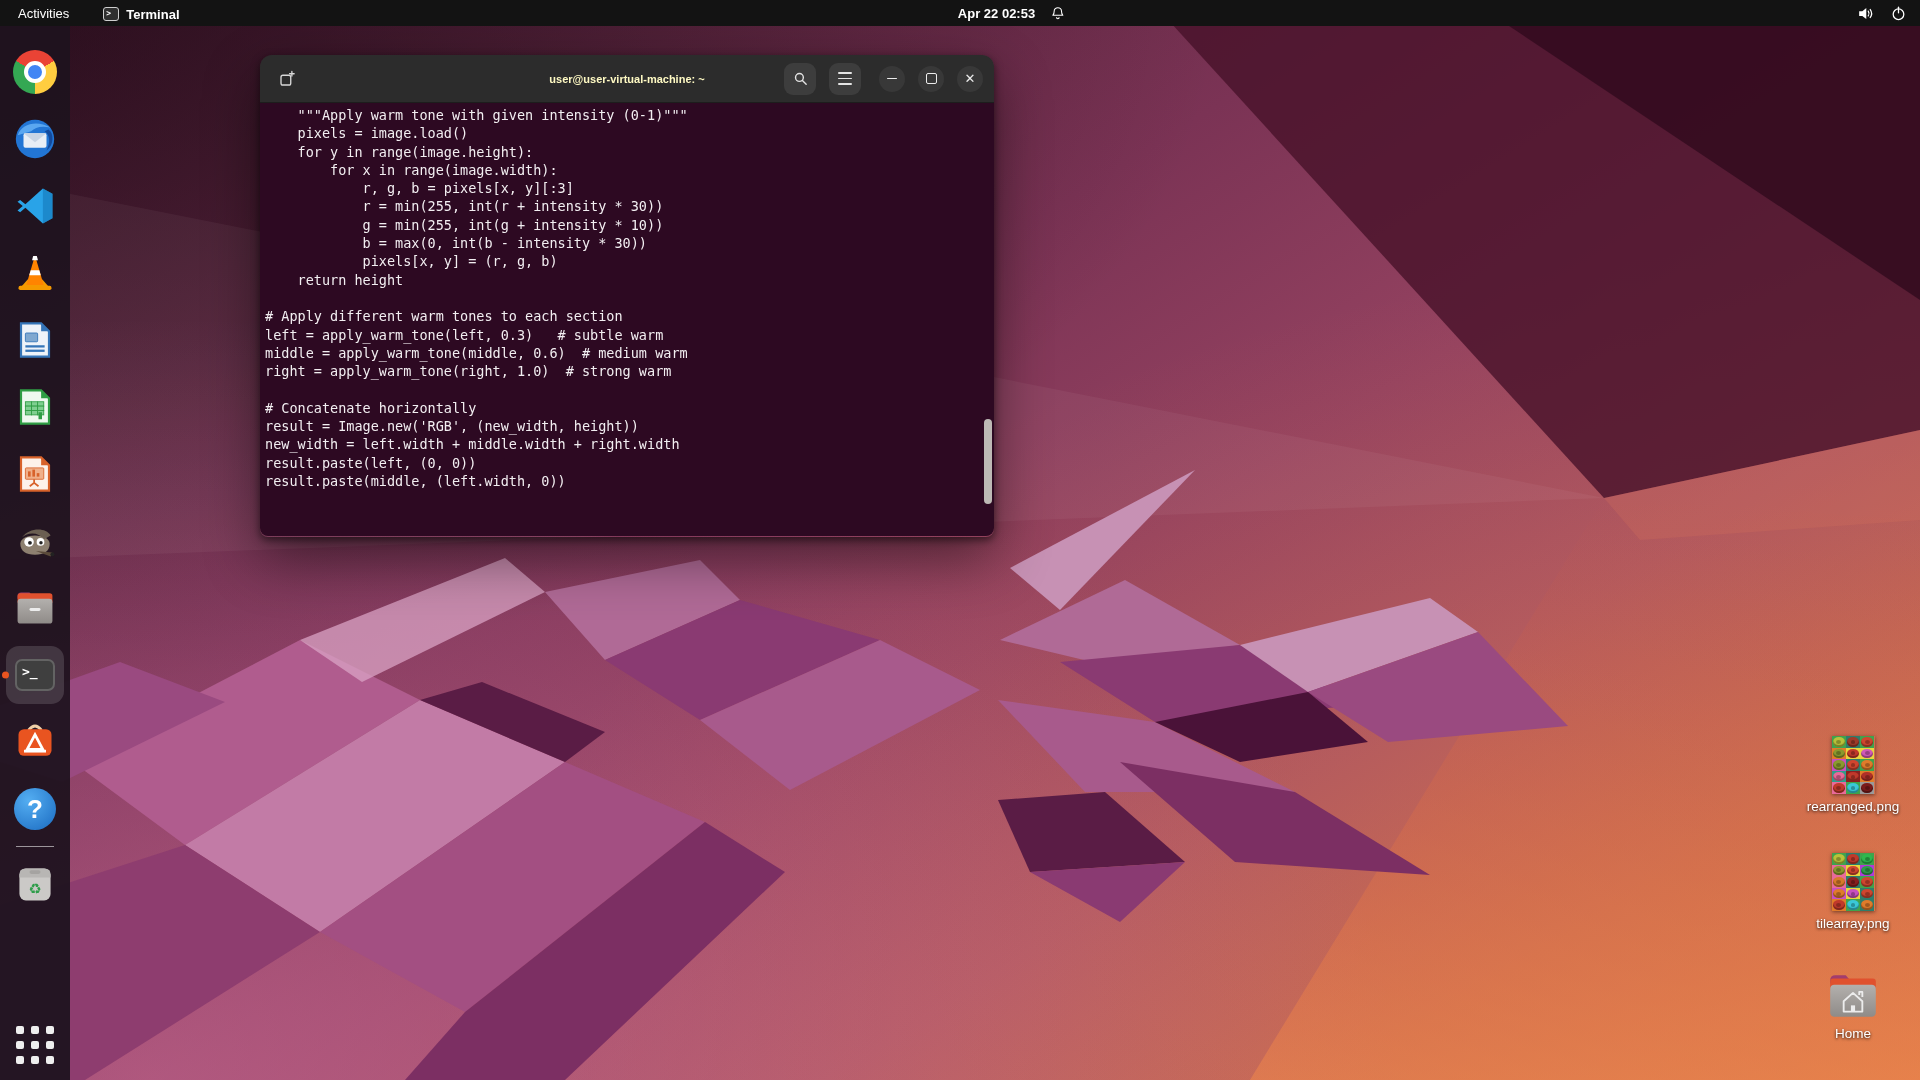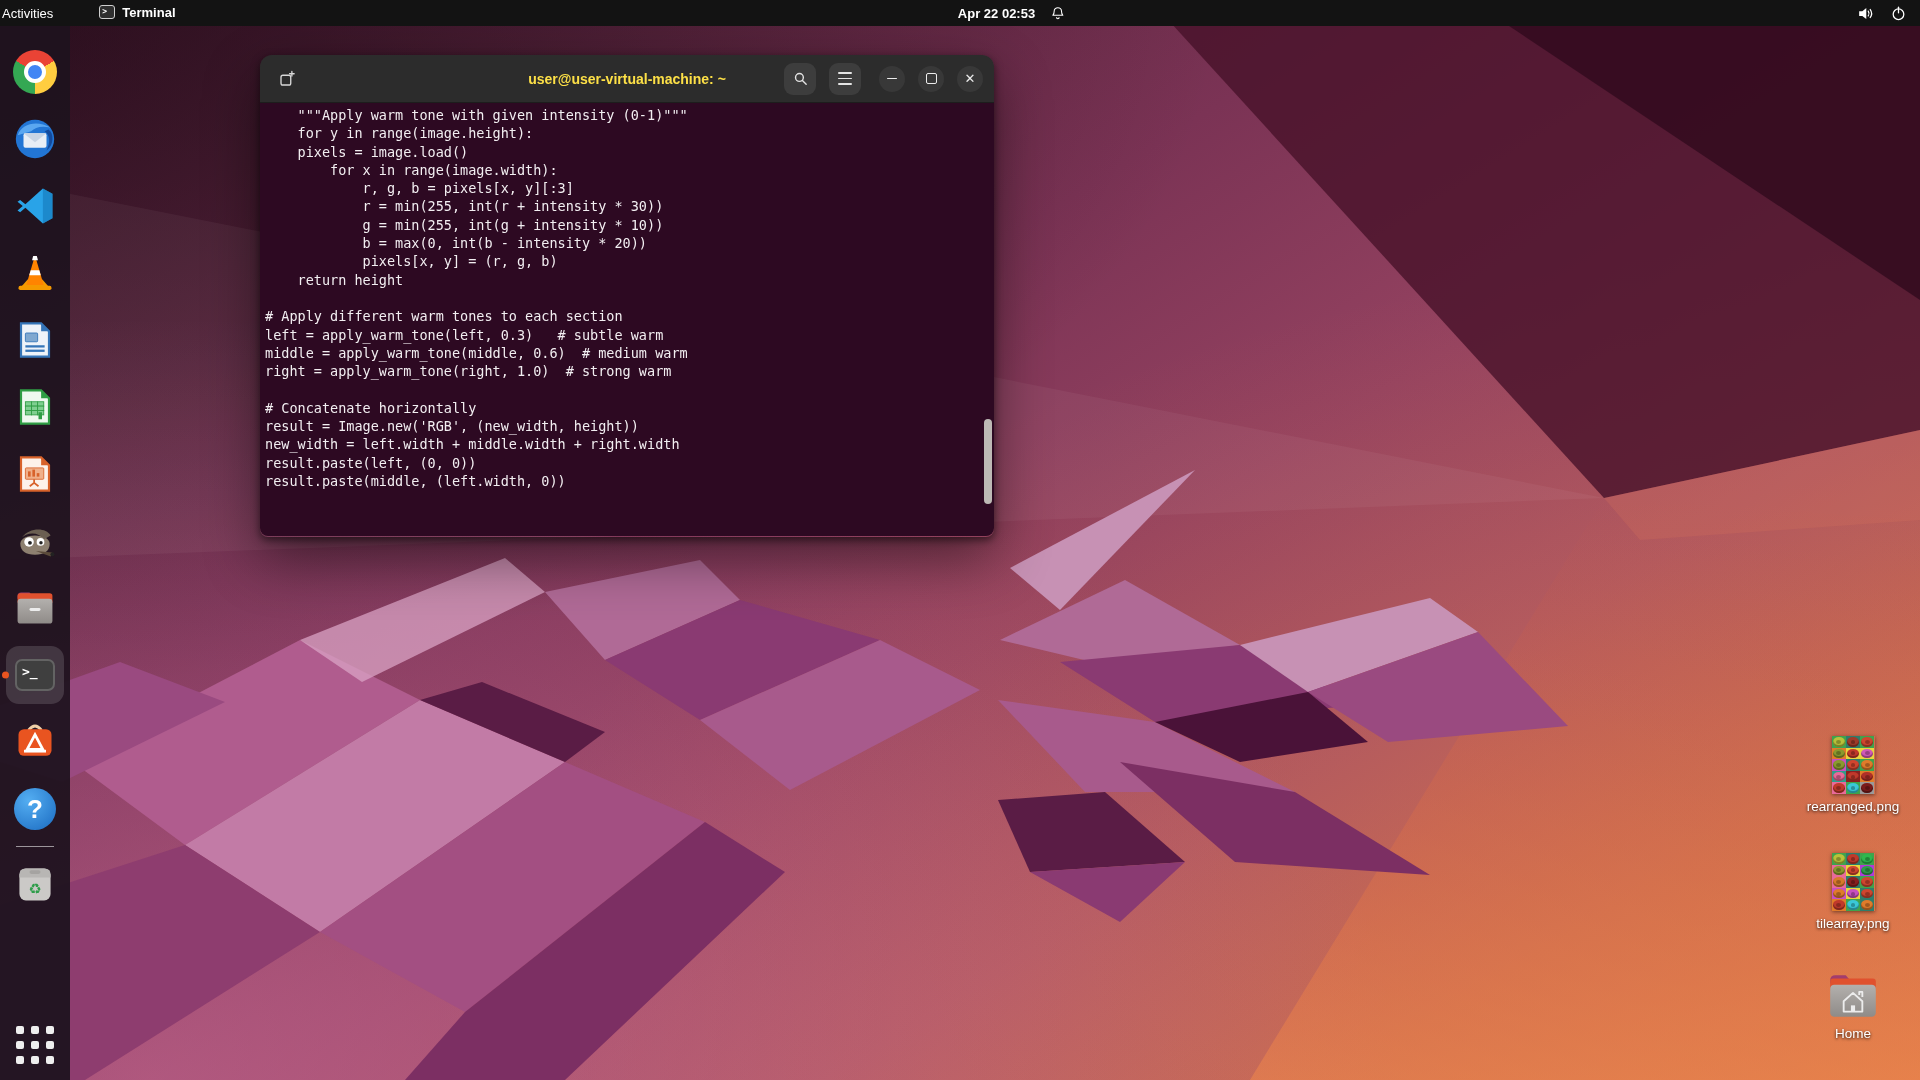--- a/index.html
+++ b/index.html
@@ -8,21 +8,21 @@
   .wallpaper{position:absolute;inset:0;z-index:0;
     background:
       radial-gradient(ellipse at 8% 100%, rgba(225,125,175,.40), transparent 50%),
       radial-gradient(ellipse at 100% 100%, rgba(235,130,70,.45), transparent 55%),
       radial-gradient(ellipse at 0% 0%, rgba(18,4,12,.55), transparent 45%),
       linear-gradient(148deg,#451a31 0%,#5f2742 18%,#7b3355 38%,#944260 55%,#a85263 70%,#bc6356 84%,#cd7350 100%);}
   .wallpaper svg{position:absolute;inset:0;width:100%;height:100%}
   
   .topbar{position:absolute;top:0;left:0;right:0;height:26px;background:#131313;color:#fff;
           display:flex;align-items:center;font-size:13px;z-index:50}
-  .tb-left{display:flex;align-items:flex-start;gap:44px;}
+  .tb-left{display:flex;align-items:flex-end;gap:32px;padding-left:16px}
   .tb-activities{padding:1px 2px;cursor:pointer}
   .tb-app{display:flex;align-items:center;gap:7px;font-weight:bold}
   .tb-term-ico{width:16px;height:14px;background:#2f2f2f;border:1px solid #cfcfcf;border-radius:3px;
                color:#fff;font:bold 8px/12px "DejaVu Sans Mono",monospace;text-align:left;padding-left:2px;box-sizing:border-box}
   .tb-center{position:absolute;left:50%;transform:translateX(calc(-50% + 52px));display:flex;align-items:center;gap:15px;font-weight:bold}
   .tb-right{margin-left:auto;display:flex;align-items:center;gap:15px;padding-right:13px}
   
   .dock{position:absolute;left:0;top:26px;bottom:0;width:70px;background:rgba(31,19,31,.95);
         display:flex;flex-direction:column;align-items:center;padding-top:22px;gap:19px;z-index:40;box-sizing:border-box}
   .dock-item{width:48px;height:48px;position:relative;display:flex;align-items:center;justify-content:center;flex:0 0 auto;cursor:pointer}
@@ -39,21 +39,21 @@
   .ic-chrome i{position:absolute;inset:11px;background:#4285f4;border-radius:50%;border:4.5px solid #fff}
   .ic-term{width:40px;height:32px;background:#3f3f3f;border:2px solid #636363;border-radius:7px;
      color:#fff;font:bold 13px/1 "DejaVu Sans Mono",monospace;padding:4px 0 0 5px;box-sizing:border-box}
   .ic-help{width:42px;height:42px;border-radius:50%;background:radial-gradient(circle at 35% 30%,#54aef2,#1a6ac0);
      color:#fff;font:bold 26px/42px "Liberation Sans",sans-serif;text-align:center}
   
   .terminal-window{position:absolute;left:260px;top:55px;width:734px;height:482px;z-index:30;
      border-radius:12px 12px 8px 8px;box-shadow:0 3px 9px rgba(0,0,0,.55),0 22px 55px rgba(0,0,0,.45)}
   .titlebar{height:48px;background:#2c2c2c;border-radius:12px 12px 0 0;position:relative;
      display:flex;align-items:center;border-bottom:1px solid #1d1d1d;box-sizing:border-box}
-  .win-title{position:absolute;left:50%;transform:translateX(-50%);color:#fde047;font-size:14px;font-weight:bold;white-space:nowrap}
+  .win-title{position:absolute;left:50%;transform:translateX(-50%);color:#fef9c3;font-size:11px;font-weight:bold;white-space:nowrap}
   .tb-newtab{position:absolute;left:10px;width:34px;height:34px;border-radius:8px;display:flex;align-items:center;justify-content:center;cursor:pointer}
   .tb-btns{margin-left:auto;display:flex;align-items:center;gap:13px;padding-right:11px}
   .sq-btn{width:32px;height:32px;border-radius:9px;background:#3d3d3d;display:flex;align-items:center;justify-content:center;cursor:pointer}
   .sq-btn.menu{margin-right:5px}
   .menu-lines{display:flex;flex-direction:column;gap:3.5px}
   .menu-lines b{width:14px;height:1.8px;background:#e4e4e4;border-radius:1px}
   .circ-btn{width:26px;height:26px;border-radius:50%;background:#383838;display:flex;align-items:center;justify-content:center;color:#ececec;cursor:pointer}
   .gl-min{width:10px;height:1.8px;background:#ececec;border-radius:1px}
   .gl-max{width:9px;height:9px;border:1.6px solid #ececec;border-radius:2px}
   .gl-close{font:13px/1 "DejaVu Sans",sans-serif}
@@ -326,27 +326,27 @@
         <span class="gl-max"></span>
       </div>
       <div class="circ-btn">
         <span class="gl-close">✕</span>
       </div>
     </div>
   </div>
   <div class="term-body">
     <div id="code-lines">
         <div class="code-line">    """Apply warm tone with given intensity (0-1)"""</div>
+        <div class="code-line">    pixels = image.load()</div>
         <div class="code-line">    for y in range(image.height):</div>
-        <div class="code-line">    pixels = image.load()</div>
         <div class="code-line">        for x in range(image.width):</div>
         <div class="code-line">            r, g, b = pixels[x, y][:3]</div>
         <div class="code-line">            r = min(255, int(r + intensity * 30))</div>
         <div class="code-line">            g = min(255, int(g + intensity * 10))</div>
-        <div class="code-line">            b = max(0, int(b - intensity * 20))</div>
+        <div class="code-line">            b = max(0, int(b - intensity * 30))</div>
         <div class="code-line">            pixels[x, y] = (r, g, b)</div>
         <div class="code-line">    return height</div>
         <div class="code-line"> </div>
         <div class="code-line"># Apply different warm tones to each section</div>
         <div class="code-line">left = apply_warm_tone(left, 0.3)   # subtle warm</div>
         <div class="code-line">middle = apply_warm_tone(middle, 0.6)  # medium warm</div>
         <div class="code-line">right = apply_warm_tone(right, 1.0)  # strong warm</div>
         <div class="code-line"> </div>
         <div class="code-line"># Concatenate horizontally</div>
         <div class="code-line">result = Image.new('RGB', (new_width, height))</div>

